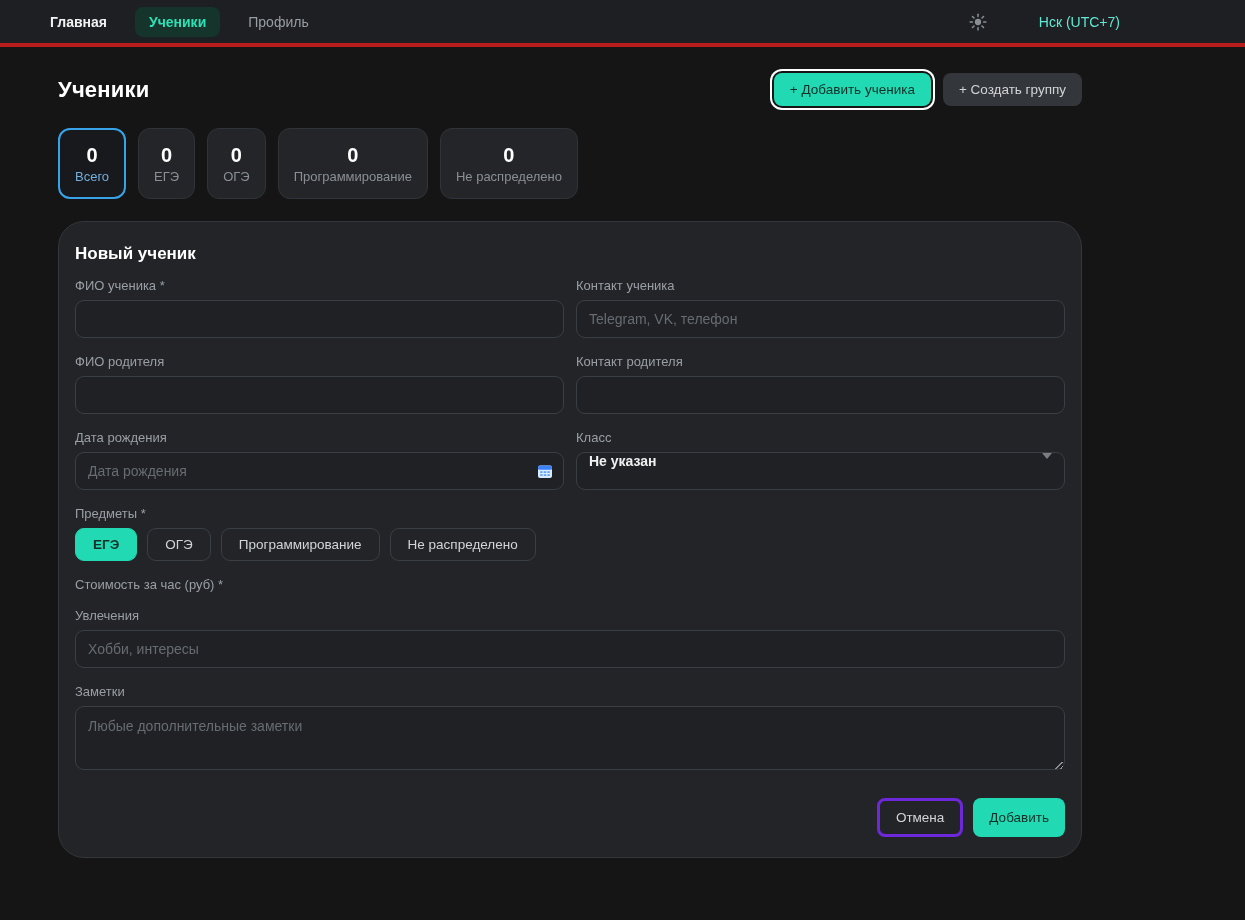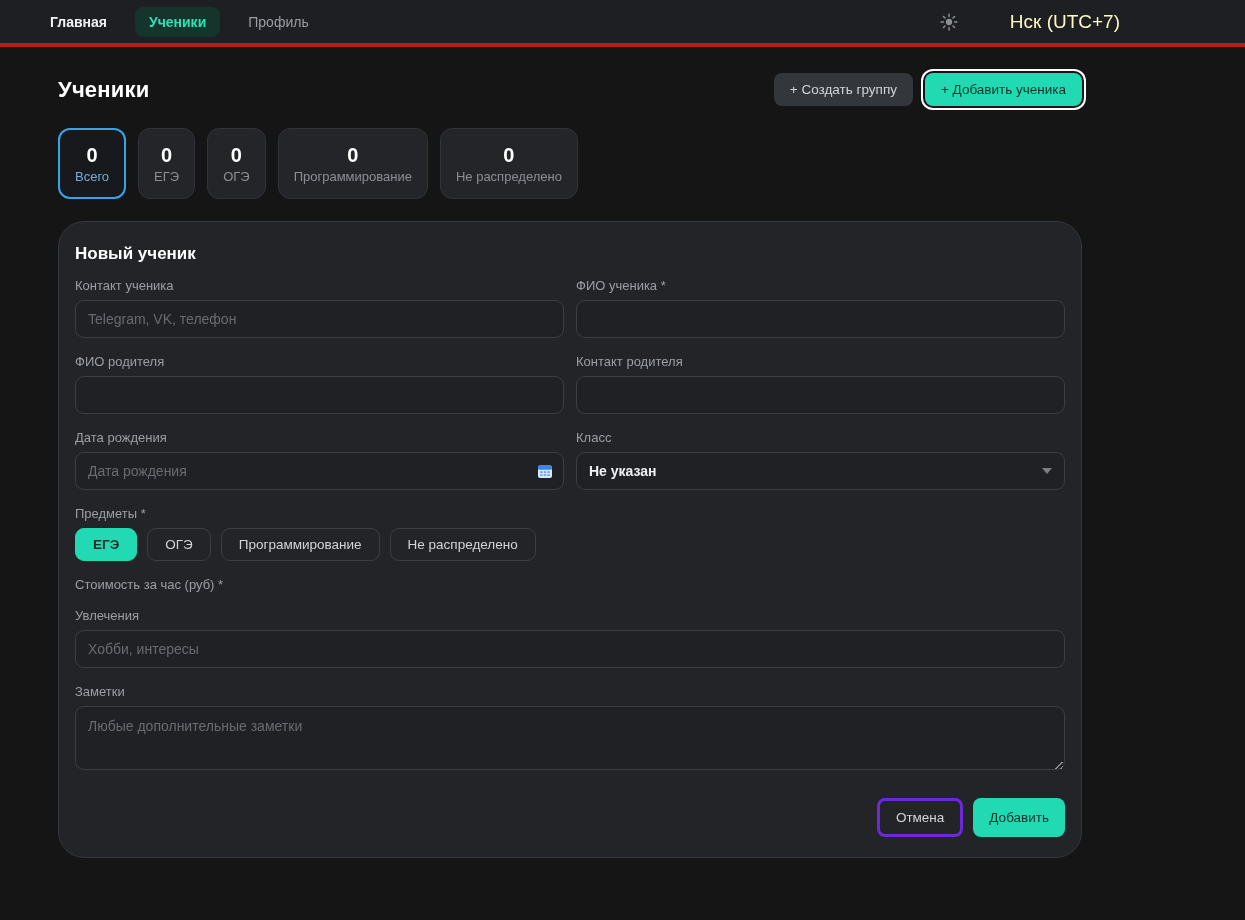--- a/index.html
+++ b/index.html
@@ -29,21 +29,21 @@
     font-weight: 700;
   }
   .nav-item.plain { color: #f2f3f4; }
   .nav-item.muted { font-weight: 400; color: #9a9ea4; }
   .nav-item.active {
     background: #14342c;
     color: #2fe0b5;
   }
   .nav-right { margin-left: auto; display: flex; align-items: center; gap: 12px; }
   .theme-toggle { width: 22px; height: 22px; display: flex; align-items: center; justify-content: center; cursor: pointer; }
-  .tz-label { font-size: 19px; color: #fef9c3; margin-left: 38px; }
+  .tz-label { font-size: 14px; color: #5eead4; margin-left: 38px; }
 
   
   .container { width: 1024px; margin: 0 0 0 58px; }
 
   .page-header {
     margin-top: 26px;
     display: flex;
     align-items: center;
   }
   .page-title { font-size: 22px; font-weight: 700; color: #ffffff; letter-spacing: 0.2px; }
@@ -107,21 +107,21 @@
     font-family: "Liberation Sans", sans-serif;
     width: 100%;
     outline: none;
   }
   .text-input::placeholder, .area-input::placeholder { color: #686c72; }
 
   .input-wrap { position: relative; }
   .cal-icon { position: absolute; right: 11px; top: 11px; width: 16px; height: 16px; pointer-events: none; }
 
   .select-box {
-    display: flex; align-items: center; cursor: pointer;
+    display: flex; align-items: flex-start; cursor: pointer;
     font-weight: 700; color: #f0f1f3;
   }
   .chevron {
     margin-left: auto;
     width: 0; height: 0;
     border-left: 5px solid transparent;
     border-right: 5px solid transparent;
     border-top: 6px solid #7a7e84;
   }
 
@@ -184,22 +184,22 @@
     </div>
     <div class="tz-label">Нск (UTC+7)</div>
   </div>
 </div>
 
 <div class="container">
 
   <div class="page-header">
     <div class="page-title">Ученики</div>
     <div class="header-actions">
+      <button class="btn btn-accent focus-ring">+ Добавить ученика</button>
       <button class="btn btn-secondary">+ Создать группу</button>
-      <button class="btn btn-accent focus-ring">+ Добавить ученика</button>
     </div>
   </div>
 
   <div class="stats-row">
     <div class="stat-card highlight">
       <div class="stat-value">0</div>
       <div class="stat-label">Всего</div>
     </div>
     <div class="stat-card">
       <div class="stat-value">0</div>
@@ -217,26 +217,26 @@
       <div class="stat-value">0</div>
       <div class="stat-label">Не распределено</div>
     </div>
   </div>
 
   <div class="form-card">
     <div class="form-title">Новый ученик</div>
 
     <div class="grid-2">
       <div class="field">
+        <div class="field-label">ФИО ученика *</div>
+        <input class="text-input" type="text" value="" style="">
+      </div>
+      <div class="field">
         <div class="field-label">Контакт ученика</div>
         <input class="text-input" type="text" placeholder="Telegram, VK, телефон" style="">
-      </div>
-      <div class="field">
-        <div class="field-label">ФИО ученика *</div>
-        <input class="text-input" type="text" value="" style="">
       </div>
 
       <div class="field">
         <div class="field-label">ФИО родителя</div>
         <input class="text-input" type="text" value="" style="">
       </div>
       <div class="field">
         <div class="field-label">Контакт родителя</div>
         <input class="text-input" type="text" value="" style="">
       </div>

